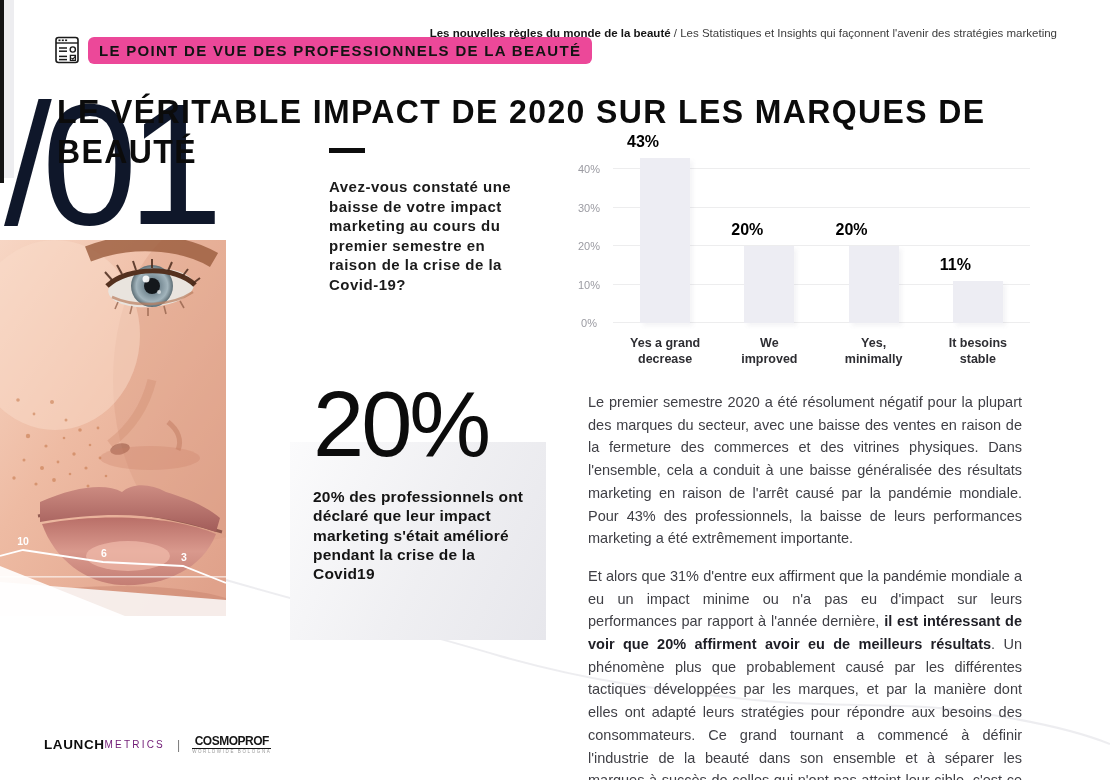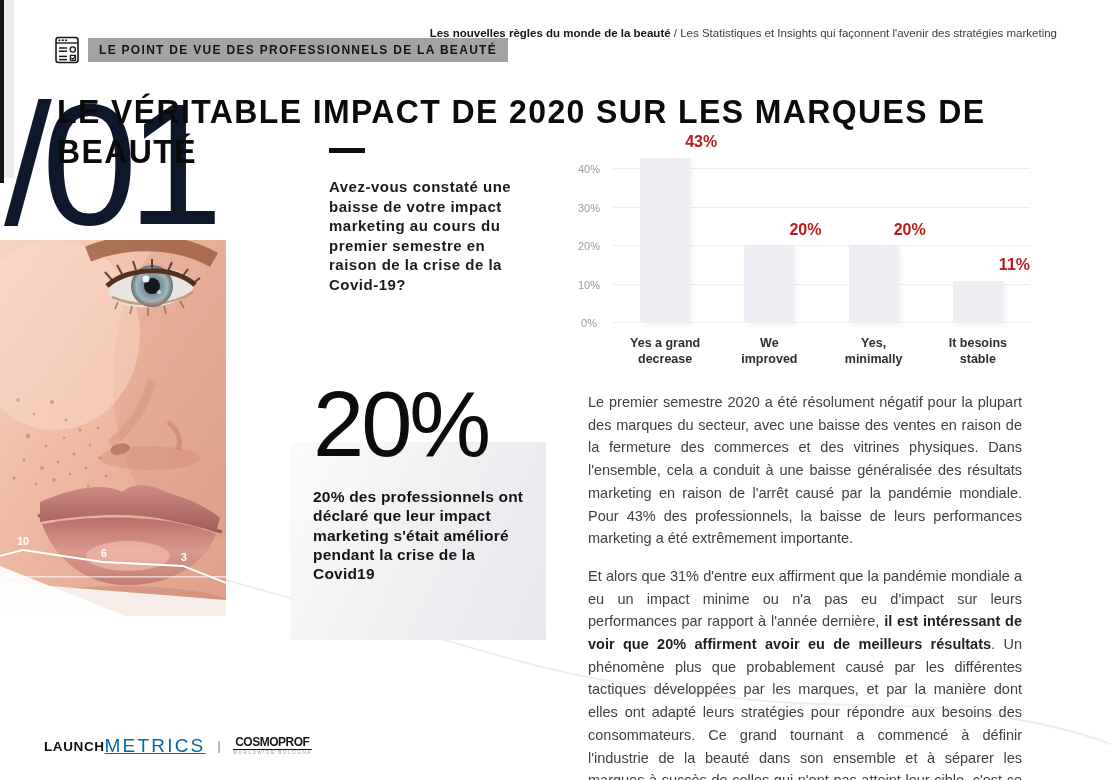--- a/index.html
+++ b/index.html
@@ -12,22 +12,22 @@
   .edge-gray{position:absolute;left:4px;top:0;width:10px;height:178px;background:#ededf0;z-index:2;}
   
   .watermark{
     position:absolute;left:4px;top:78px;z-index:0;
     font-size:172px;font-weight:400;letter-spacing:-10px;line-height:1;
     color:#0f172a;user-select:none;
   }
   
   .badge{position:absolute;left:55px;top:36px;display:flex;align-items:center;gap:9px;z-index:4;}
   .badge-label{
-    background:#a3a3a3;padding:5px 11px;font-size:12px;font-weight:700;
-    letter-spacing:1.3px;color:#141414;white-space:nowrap;
+    background:#ec4899;padding:5px 11px;font-size:15px;font-weight:700;
+    letter-spacing:1.3px;color:#141414;white-space:nowrap;border-radius:6px;
   }
   
   .breadcrumb{position:absolute;right:53px;top:27px;font-size:11.5px;white-space:nowrap;z-index:4;color:#3c3c3c;}
   .breadcrumb .b{font-weight:700;color:#151515;}
   
   .title{
     position:absolute;left:57px;top:68px;width:1030px;z-index:2;
     font-size:34px;font-weight:800;letter-spacing:1.5px;line-height:40px;color:#0b0b0b;
     transform:scaleX(.94);transform-origin:left top;
   }
@@ -37,21 +37,21 @@
   .question-text{font-size:15px;font-weight:700;letter-spacing:.5px;line-height:19.5px;color:#1b1b1b;}
   
   .chart{position:absolute;left:575px;top:133px;width:455px;z-index:2;}
   .chart-plot{position:relative;margin-left:38px;margin-top:17px;height:173px;}
   .gridline{position:absolute;left:0;right:0;height:1px;background:#ededee;}
   .ytick{position:absolute;left:-40px;width:32px;text-align:center;font-size:11px;color:#9b9ba2;}
   .bar-row{position:absolute;left:0;right:0;top:0;bottom:0;display:flex;}
   .bar-col{position:relative;flex:1;height:100%;}
   .bar{position:absolute;bottom:0;left:50%;transform:translateX(-50%);width:50px;
        box-shadow:3px 3px 4px rgba(110,110,140,.08);}
-  .bar-label{position:absolute;left:14px;right:0;text-align:right;font-size:16px;font-weight:700;color:#b91c1c;}
+  .bar-label{position:absolute;left:14px;right:0;text-align:left;font-size:16px;font-weight:700;color:#000000;}
   .chart-cats{margin-left:38px;display:flex;margin-top:12px;}
   .cat{flex:1;text-align:center;font-size:12.5px;font-weight:700;color:#2e2e33;line-height:16px;}
   
   .photo{position:absolute;left:0;top:240px;width:226px;height:376px;z-index:1;}
   
   .stat-box{
     position:absolute;left:290px;top:442px;width:256px;height:198px;z-index:1;
     background:linear-gradient(115deg,#fbfbfc 0%,#efeff2 55%,#e7e7ec 100%);
   }
   .stat-value{
@@ -62,21 +62,21 @@
     position:absolute;left:313px;top:487px;width:220px;z-index:2;
     font-size:15.5px;font-weight:700;letter-spacing:.2px;line-height:19.3px;color:#141414;
   }
   
   .body-col{position:absolute;left:588px;top:391px;width:440px;z-index:2;}
   .body-p{margin:0 6px 15px 0;font-size:14.5px;line-height:22.7px;color:#3f3f45;text-align:justify;}
   .body-p strong{color:#1f1f26;font-weight:700;}
   
   .footer{position:absolute;left:44px;top:735px;display:flex;align-items:center;z-index:2;}
   .lm-bold{font-size:13.5px;font-weight:800;letter-spacing:.6px;color:#0d0d0d;}
-  .lm-light{font-size:19px;font-weight:400;letter-spacing:2.2px;color:#0369a1;text-decoration:underline;}
+  .lm-light{font-size:10px;font-weight:400;letter-spacing:2.2px;color:#701a75;}
   .foot-sep{margin:0 12px;color:#777;font-size:12px;}
   .cosmo{display:inline-block;text-align:center;line-height:1;}
   .cosmo-main{font-size:12px;font-weight:700;letter-spacing:-.5px;color:#161616;
               border-bottom:1.6px solid #161616;padding-bottom:1px;}
   .cosmo-sub{font-size:4.5px;letter-spacing:1.6px;color:#9a9a9a;margin-top:1px;}
   
   .deco{position:absolute;left:0;top:555px;z-index:0;pointer-events:none;}
 </style>
 </head>
 <body>

